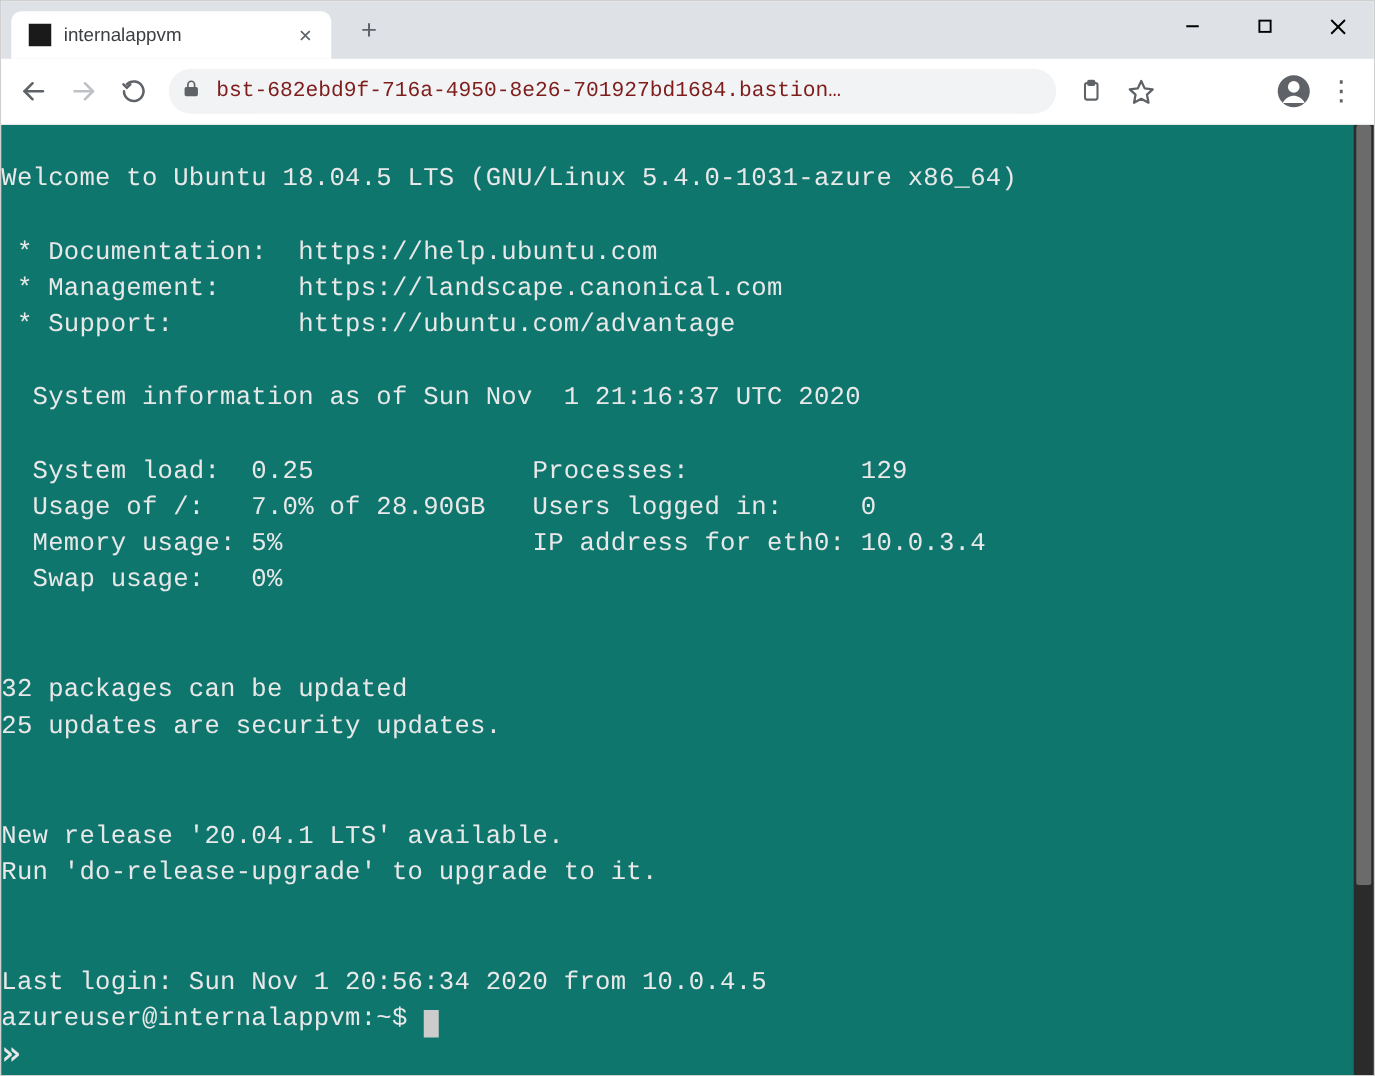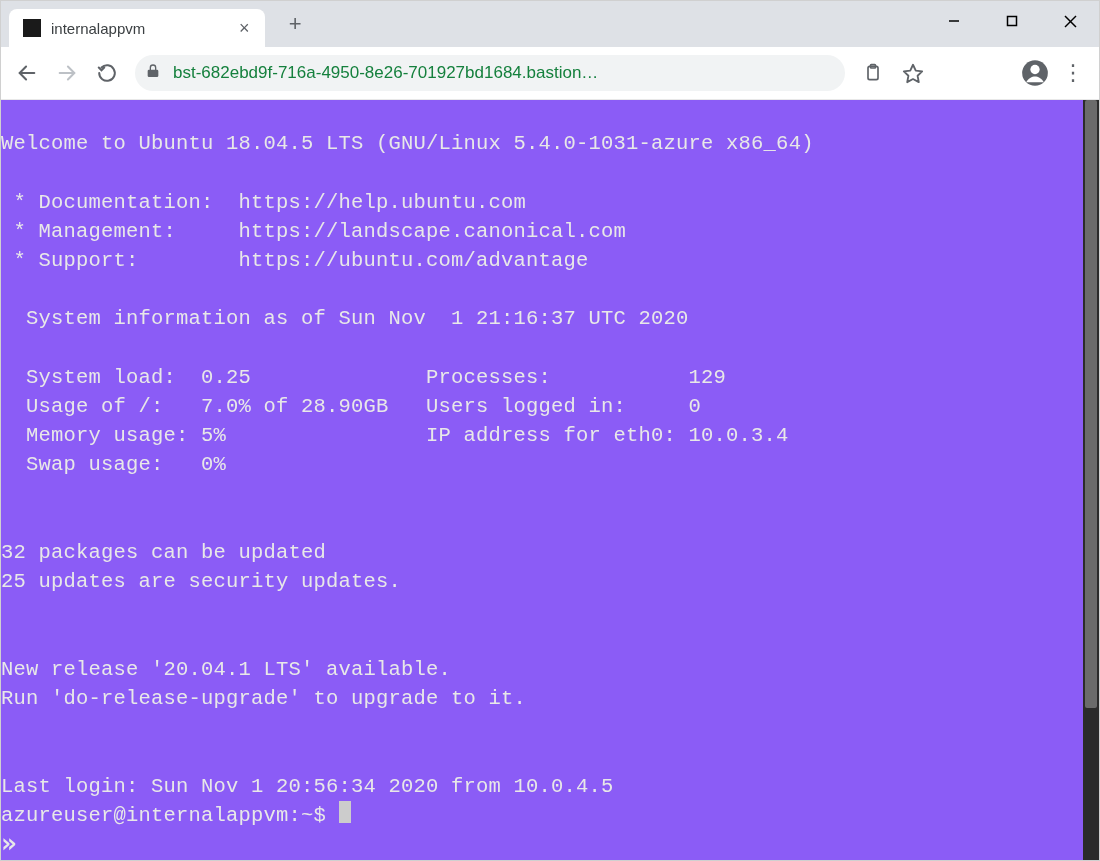--- a/index.html
+++ b/index.html
@@ -103,36 +103,37 @@
     display: flex;
     align-items: center;
     padding: 0 10px;
     gap: 12px;
     margin: 0 6px;
     max-width: 690px;
   }
   .omnibox .lock { color:#5f6368; }
   .omnibox .url {
     font-size: 17px;
-    color: #15803d;
+    color: #7f1d1d;
     flex: 1;
     white-space: nowrap;
     overflow: hidden;
     text-overflow: ellipsis;
+    font-family: Liberation Mono, monospace;
   }
   .toolbar-right {
     margin-left: auto;
     display: flex;
     align-items: center;
     gap: 2px;
   }
   
   .terminal-wrap {
     flex: 1;
-    background: #8b5cf6;
+    background: #0f766e;
     position: relative;
     overflow: hidden;
   }
   .terminal {
     position: absolute;
     left: 0; right: 18px; top: 0; bottom: 0;
     color: #e8e8e8;
     font-family: Consolas, "Liberation Mono", monospace;
     font-size: 20.5px;
     line-height: 29.2px;
@@ -143,21 +144,21 @@
     position:absolute; right:0; top:0; width:16px; height:100%;
     background: #2b2b2b;
   }
   .scrollbar-thumb {
     position:absolute; left:2px; right:2px; top:0; height:80%;
     background: #6b6b6b;
     border-radius: 2px;
   }
   .prompt-line {
     display: flex;
-    align-items: flex-start;
+    align-items: flex-end;
   }
   .ps1 { color: #e8e8e8; }
   .cmd { color: #e8e8e8; }
   .cursor {
     display:inline-block;
     width: 12px; height: 22px;
     background: #cccccc;
     margin-left: 0px;
     vertical-align: text-bottom;
   }

